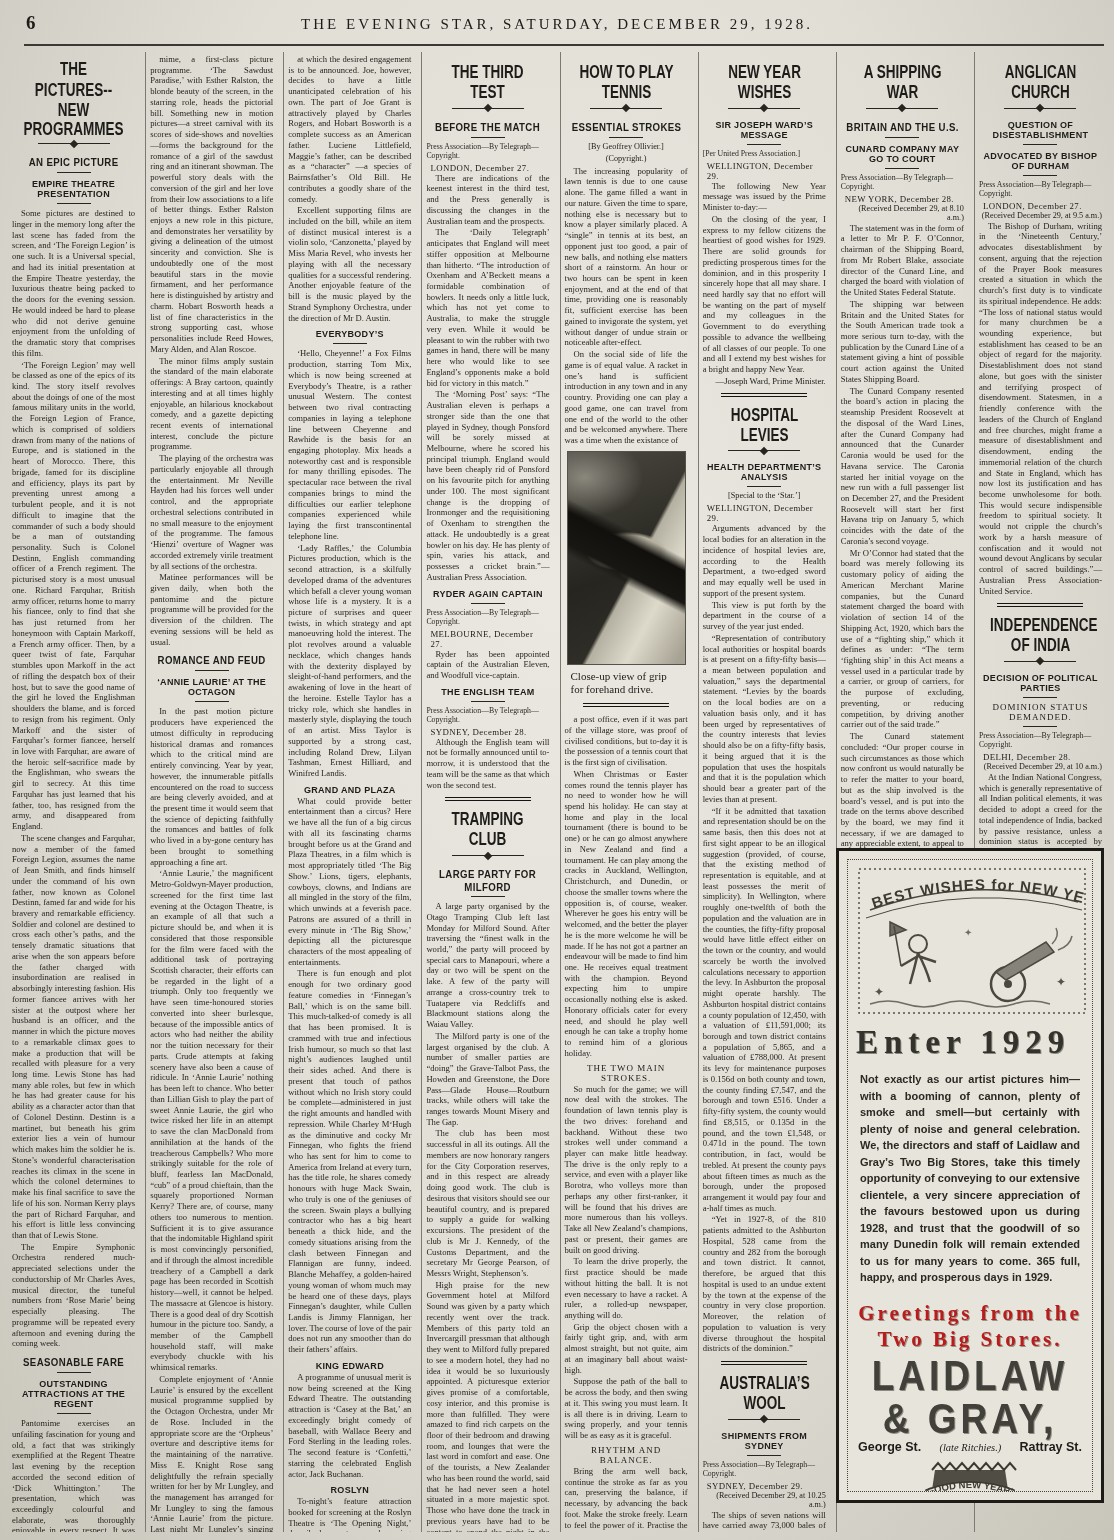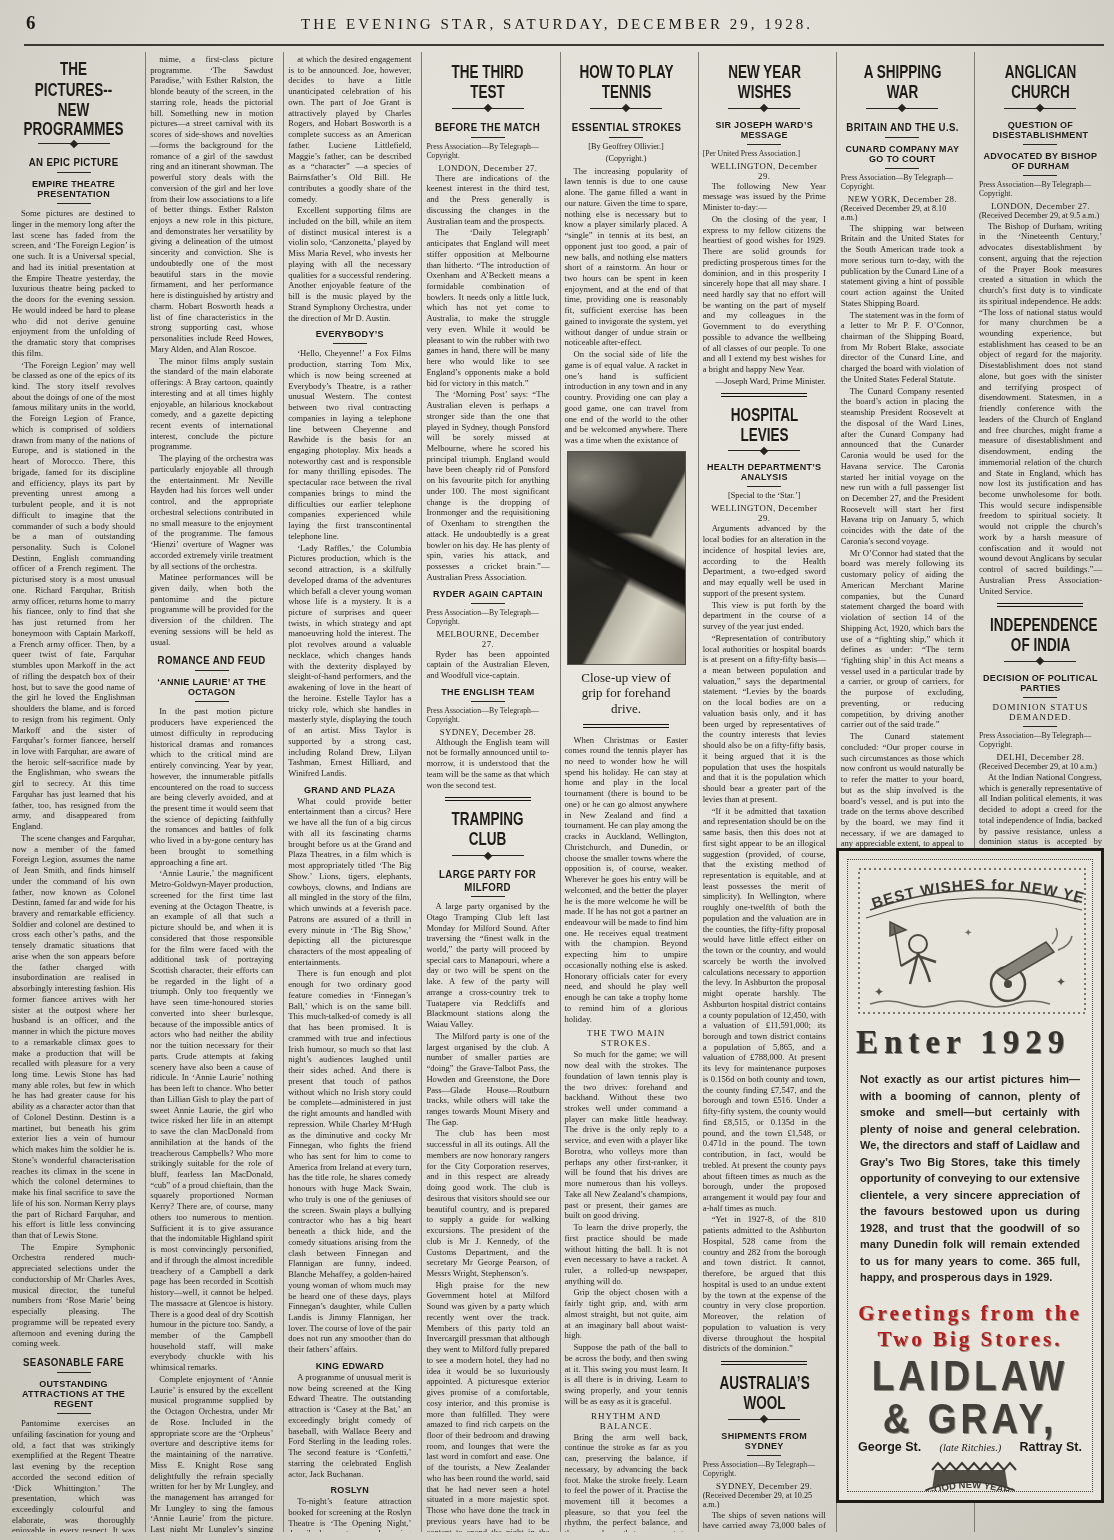--- a/index.html
+++ b/index.html
@@ -19,25 +19,25 @@
   .b{margin:0 0 1px;}
   .h1{font-family:"Liberation Sans",sans-serif;font-weight:700;font-size:16.5px;line-height:1.08;
       text-align:center;margin:10px 0 2px;transform:scale(.82,1.12);}
   .h2{font-family:"Liberation Sans",sans-serif;font-weight:700;font-size:10.5px;text-align:center;
       margin:7px 0 2px;letter-spacing:.4px;transform:scale(.92,1.05);}
   .h3{font-family:"Liberation Sans",sans-serif;font-weight:700;font-size:9px;text-align:center;
       margin:6px 0 1px;letter-spacing:.3px;}
   .xh{font-family:"Liberation Serif",serif;font-size:9px;text-align:center;letter-spacing:1px;margin:4px 0 1px;}
   .press{font-size:7.8px;text-align:left;margin:3px 0;color:#2a2925;}
   .brk{font-size:8.2px;text-align:center;margin:3px 0;}
-  .date{font-size:8.8px;text-align:center;margin:2px 4px 0;letter-spacing:.4px;}
-  .recd{font-size:8.2px;text-align:left;margin:0 0 1px;}
+  .date{font-size:8.8px;text-align:left;margin:2px 4px 0;letter-spacing:.4px;}
+  .recd{font-size:8.2px;text-align:right;margin:0 0 1px;}
   .p{font-size:8.6px;line-height:1.25;text-align:justify;text-indent:9px;color:#201f1b;}
   .sig{font-size:8.6px;text-align:right;margin:1px 0 3px;}
-  .cap{font-size:13px;text-align:center;margin:2px 6px 4px;line-height:1.2;}
+  .cap{font-size:11px;margin:2px 6px 4px;line-height:1.2;}
   .orn{height:11px;margin:3px auto;width:72px;position:relative;}
   .orn::before{content:"";position:absolute;left:0;right:0;top:5px;border-top:1px solid #26251f;}
   .orn::after{content:"";position:absolute;left:50%;top:2.5px;width:6px;height:6px;background:#26251f;
       transform:translateX(-50%) rotate(45deg);}
   .rule{width:34px;margin:4px auto;border-top:1px solid #26251f;height:0;}
   .fat{width:86px;margin:7px auto;border-top:4px double #14130f;height:0;}
   .photo{height:212px;margin:5px 2px;border:1px solid #555349;
     background:
       linear-gradient(27deg, rgba(0,0,0,0) 40%, #181713 44%, #11100d 56%, rgba(0,0,0,0) 61%),
       radial-gradient(ellipse 62px 30px at 50% 47%, #d9d5c6 0%, #b6b1a0 55%, rgba(0,0,0,0) 66%),
@@ -154,20 +154,21 @@
         <div class="b orn"></div>
         <div class="b h2">ESSENTIAL STROKES</div>
         <div class="b rule"></div>
         <div class="b brk">[By Geoffrey Ollivier.]</div>
         <div class="b brk">(Copyright.)</div>
         <div class="b p">The increasing popularity of lawn tennis is due to one cause alone. The game filled a want in our nature. Given the time to spare, nothing else is necessary but to know a player similarly placed. A “single” in tennis at its best, an opponent just too good, a pair of new balls, and nothing else matters short of a rainstorm. An hour or two hours can be spent in keen enjoyment, and at the end of that time, providing one is reasonably fit, sufficient exercise has been gained to invigorate the system, yet without danger of undue strain or noticeable after-effect.</div>
         <div class="b p">On the social side of life the game is of equal value. A racket in one’s hand is sufficient introduction in any town and in any country. Providing one can play a good game, one can travel from one end of the world to the other and be welcomed anywhere. There was a time when the existance of</div>
         <div class="b photo"></div>
         <div class="b cap">Close-up view of grip for forehand drive.</div>
         <div class="b fat"></div>
+        <div class="b p">a post office, even if it was part of the village store, was proof of civilised conditions, but to-day it is the possession of a tennis court that is the first sign of civilisation.</div>
         <div class="b p">When Christmas or Easter comes round the tennis player has no need to wonder how he will spend his holiday. He can stay at home and play in the local tournament (there is bound to be one) or he can go almost anywhere in New Zealand and find a tournament. He can play among the cracks in Auckland, Wellington, Christchurch, and Dunedin, or choose the smaller towns where the opposition is, of course, weaker. Wherever he goes his entry will be welcomed, and the better the player he is the more welcome he will be made. If he has not got a partner an endeavour will be made to find him one. He receives equal treatment with the champion. Beyond expecting him to umpire occasionally nothing else is asked. Honorary officials cater for every need, and should he play well enough he can take a trophy home to remind him of a glorious holiday.</div>
         <div class="b xh">THE TWO MAIN STROKES.</div>
         <div class="b p">So much for the game; we will now deal with the strokes. The foundation of lawn tennis play is the two drives: forehand and backhand. Without these two strokes well under command a player can make little headway. The drive is the only reply to a service, and even with a player like Borotra, who volleys more than perhaps any other first-ranker, it will be found that his drives are more numerous than his volleys. Take all New Zealand’s champions, past or present, their games are built on good driving.</div>
         <div class="b p">To learn the drive properly, the first practice should be made without hitting the ball. It is not even necessary to have a racket. A ruler, a rolled-up newspaper, anything will do.</div>
         <div class="b p">Grip the object chosen with a fairly tight grip, and, with arm almost straight, but not quite, aim at an imaginary ball about waist-high.</div>
         <div class="b p">Suppose the path of the ball to be across the body, and then swing at it. This swing you must learn. It is all there is in driving. Learn to swing properly, and your tennis will be as easy as it is graceful.</div>
         <div class="b xh">RHYTHM AND BALANCE.</div>
         <div class="b p">Bring the arm well back, continue the stroke as far as you can, preserving the balance, if necessary, by advancing the back foot. Make the stroke freely. Learn to feel the power of it. Practise the movement till it becomes a pleasure, so that you feel the rhythm, the perfect balance, and then you have that rare asset to your tennis—a perfect swing.</div>
         <div class="b p">There is a reason why you should learn to swing without hitting a ball. Once you form a habit, be it good or bad, it will remain with you. If after you have learned to swing you go on to a court and try to hit the ball, quite unknown to you certain cells in the brain co-ordinate, and, no matter how you try to make the stroke, you will find you have made the swing that you had previously learned. Learning solely on the court, you will hurry the shot. You will forget to swing back far enough or to follow through at the finish; but in your room, with nothing to distract your attention, you lay a good foundation. Bring the arm back slowly—well back. Make the stroke freely, and do not forget to follow through in the line of the ball’s flight. Do not stand flat-footed. Swing on your toes. When you practise, dance to your position. Use little steps. The better you dance the better you play tennis. The effectiveness of a drive is in its grace. The co-ordination of the whole body should be in the stroke. Not until you have mastered the swing should you turn your attention to the playing. And even after you are a good player ten minutes or more each day in swinging your racket will be time well spent.</div>
       </div>
@@ -206,22 +207,22 @@
     <div class="col">
         <div class="b h1">A SHIPPING WAR</div>
         <div class="b orn"></div>
         <div class="b h2">BRITAIN AND THE U.S.</div>
         <div class="b rule"></div>
         <div class="b h3">CUNARD COMPANY MAY GO TO COURT</div>
         <div class="b rule"></div>
         <div class="b press">Press Association—By Telegraph—Copyright.</div>
         <div class="b date">NEW YORK, December 28.</div>
         <div class="b recd">(Received December 29, at 8.10 a.m.)</div>
+        <div class="b p">The statement was in the form of a letter to Mr P. F. O’Connor, chairman of the Shipping Board, from Mr Robert Blake, associate director of the Cunard Line, and charged the board with violation of the United States Federal Statute.</div>
         <div class="b p">The shipping war between Britain and the United States for the South American trade took a more serious turn to-day, with the publication by the Cunard Line of a statement giving a hint of possible court action against the United States Shipping Board.</div>
-        <div class="b p">The statement was in the form of a letter to Mr P. F. O’Connor, chairman of the Shipping Board, from Mr Robert Blake, associate director of the Cunard Line, and charged the board with violation of the United States Federal Statute.</div>
         <div class="b p">The Cunard Company resented the board’s action in placing the steamship President Roosevelt at the disposal of the Ward Lines, after the Cunard Company had announced that the Cunarder Caronia would be used for the Havana service. The Caronia started her initial voyage on the new run with a full passenger list on December 27, and the President Roosevelt will start her first Havana trip on January 5, which coincides with the date of the Caronia’s second voyage.</div>
         <div class="b p">Mr O’Connor had stated that the board was merely following its customary policy of aiding the American Merchant Marine companies, but the Cunard statement charged the board with violation of section 14 of the Shipping Act, 1920, which bars the use of a “fighting ship,” which it defines as under: “The term ‘fighting ship’ in this Act means a vessel used in a particular trade by a carrier, or group of carriers, for the purpose of excluding, preventing, or reducing competition, by driving another carrier out of the said trade.”</div>
         <div class="b p">The Cunard statement concluded: “Our proper course in such circumstances as those which now confront us would naturally be to refer the matter to your board, but as the ship involved is the board’s vessel, and is put into the trade on the terms above described by the board, we may find it necessary, if we are damaged to any appreciable extent, to appeal to the courts for relief.”</div>
         <div class="b fat"></div>
         <div class="b h1">PRACTICAL JOKES</div>
         <div class="b orn"></div>
         <div class="b h3">CHRISTMAS EVE REVELLERS</div>
         <div class="b rule"></div>
         <div class="b press">Press Association—By Telegraph—Copyright.</div>
         <div class="b date">BRISBANE, December 29.</div>

